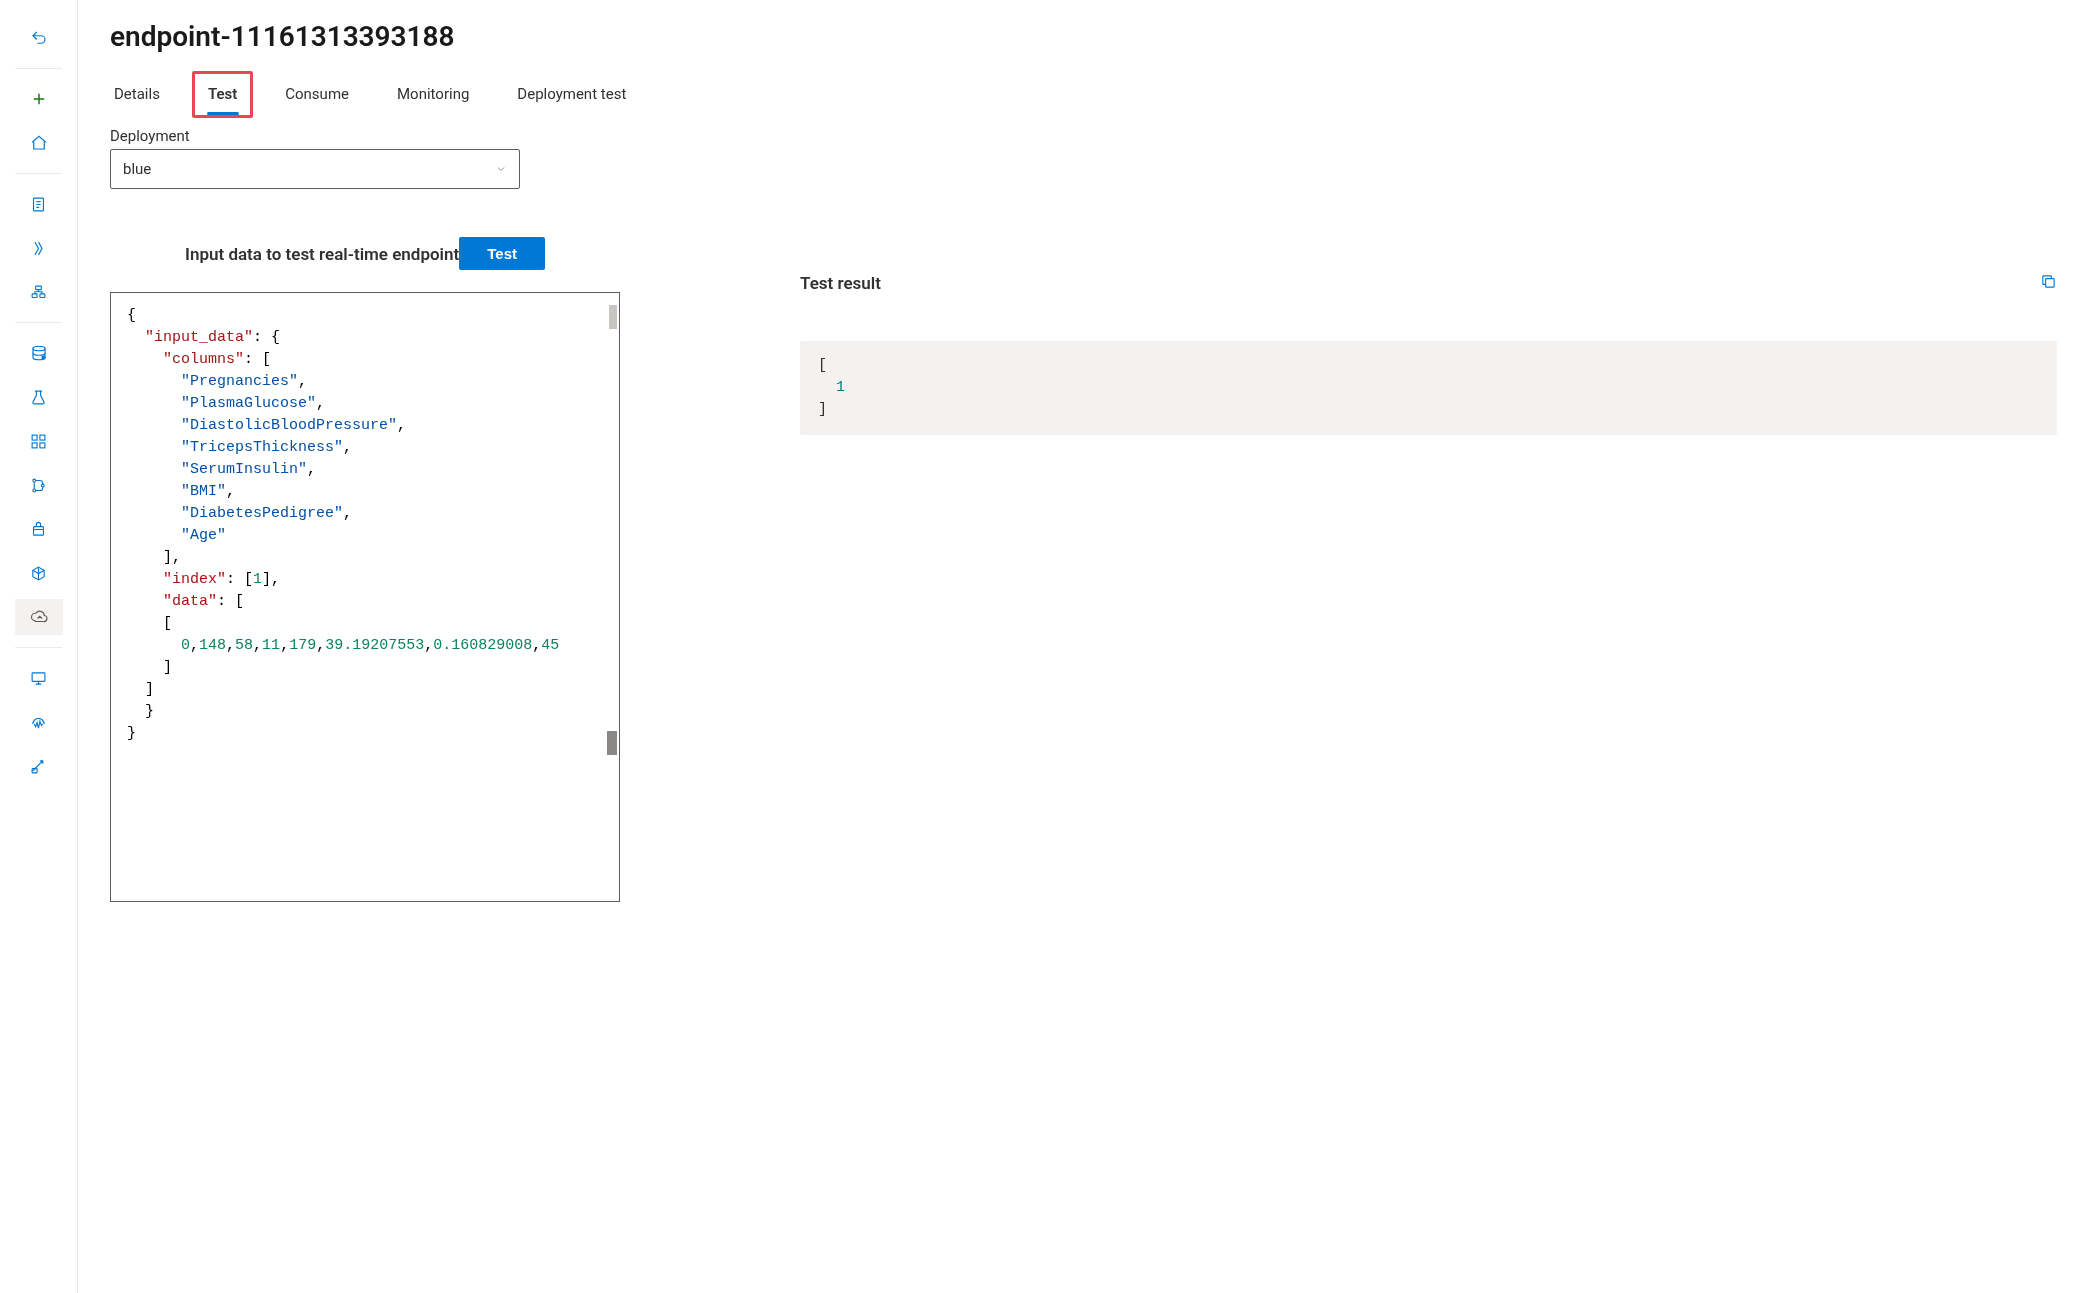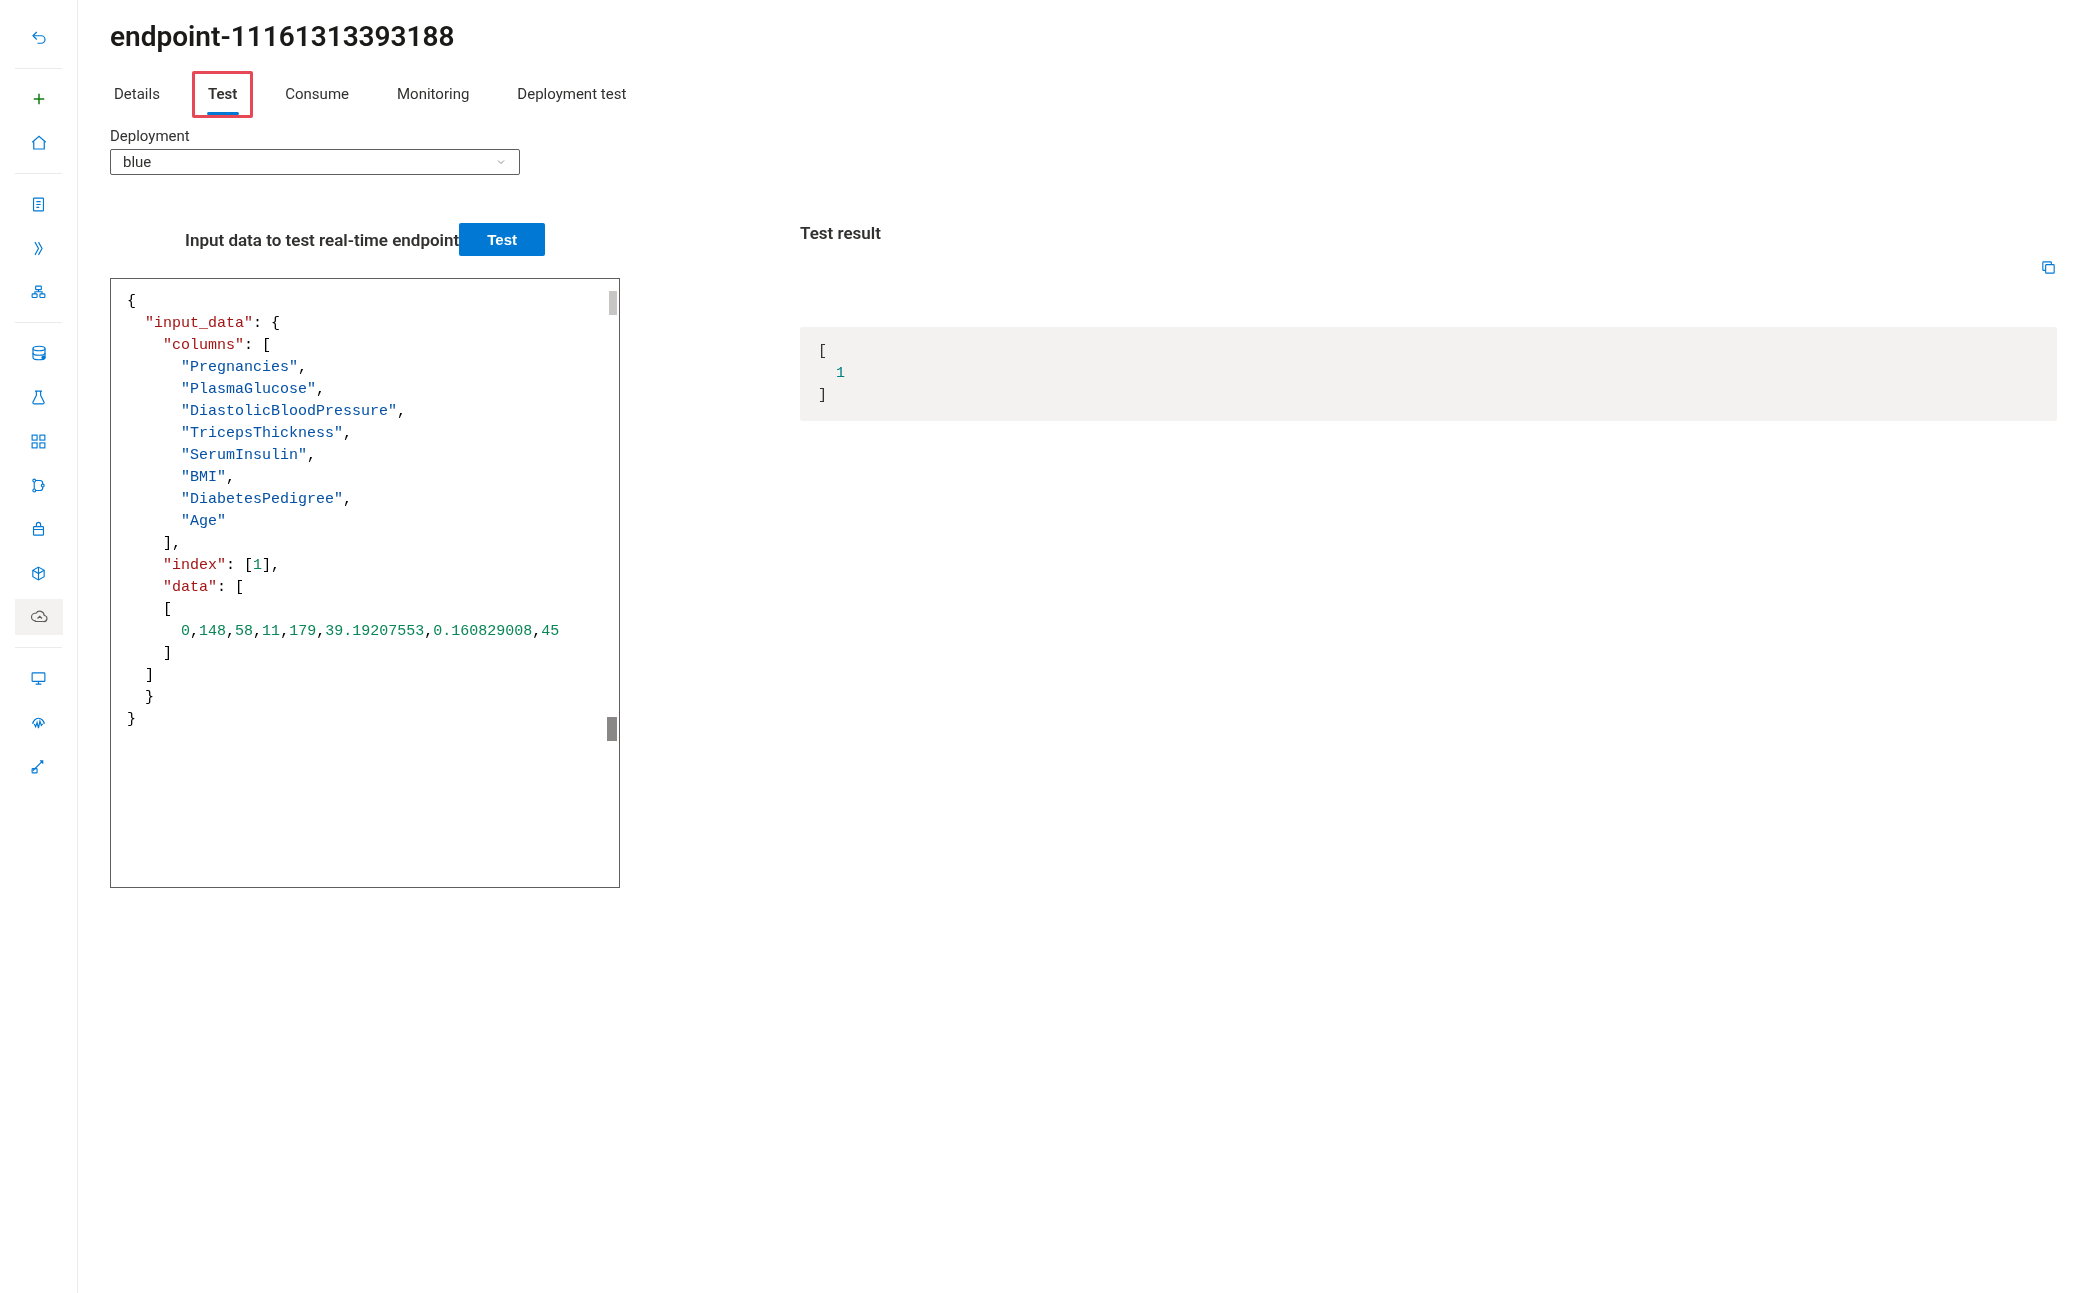--- a/index.html
+++ b/index.html
@@ -107,21 +107,21 @@
     .deployment-section {
       margin-top: 12px;
     }
     .deployment-label {
       font-size: 15px;
       margin-bottom: 4px;
       display: block;
     }
     .dropdown {
       width: 410px;
-      height: 26px;
+      height: 40px;
       border: 1px solid #605e5c;
       border-radius: 2px;
       padding: 0 12px;
       display: flex;
       align-items: center;
       justify-content: space-between;
       cursor: pointer;
       font-size: 15px;
       background: #fff;
     }
@@ -191,21 +191,21 @@
       height: 24px;
       background: #8a8886;
     }
     .json-key { color: #a31515; }
     .json-str { color: #0451a5; }
     .json-num { color: #098658; }
     .json-punct { color: #000000; }
     .result-panel-header {
       display: flex;
       justify-content: space-between;
-      align-items: flex-start;
+      align-items: flex-end;
       margin-bottom: 48px;
     }
     .result-title {
       font-size: 17px;
       font-weight: 600;
     }
     .copy-icon {
       color: #0078d4;
       cursor: pointer;
       margin-top: 36px;

